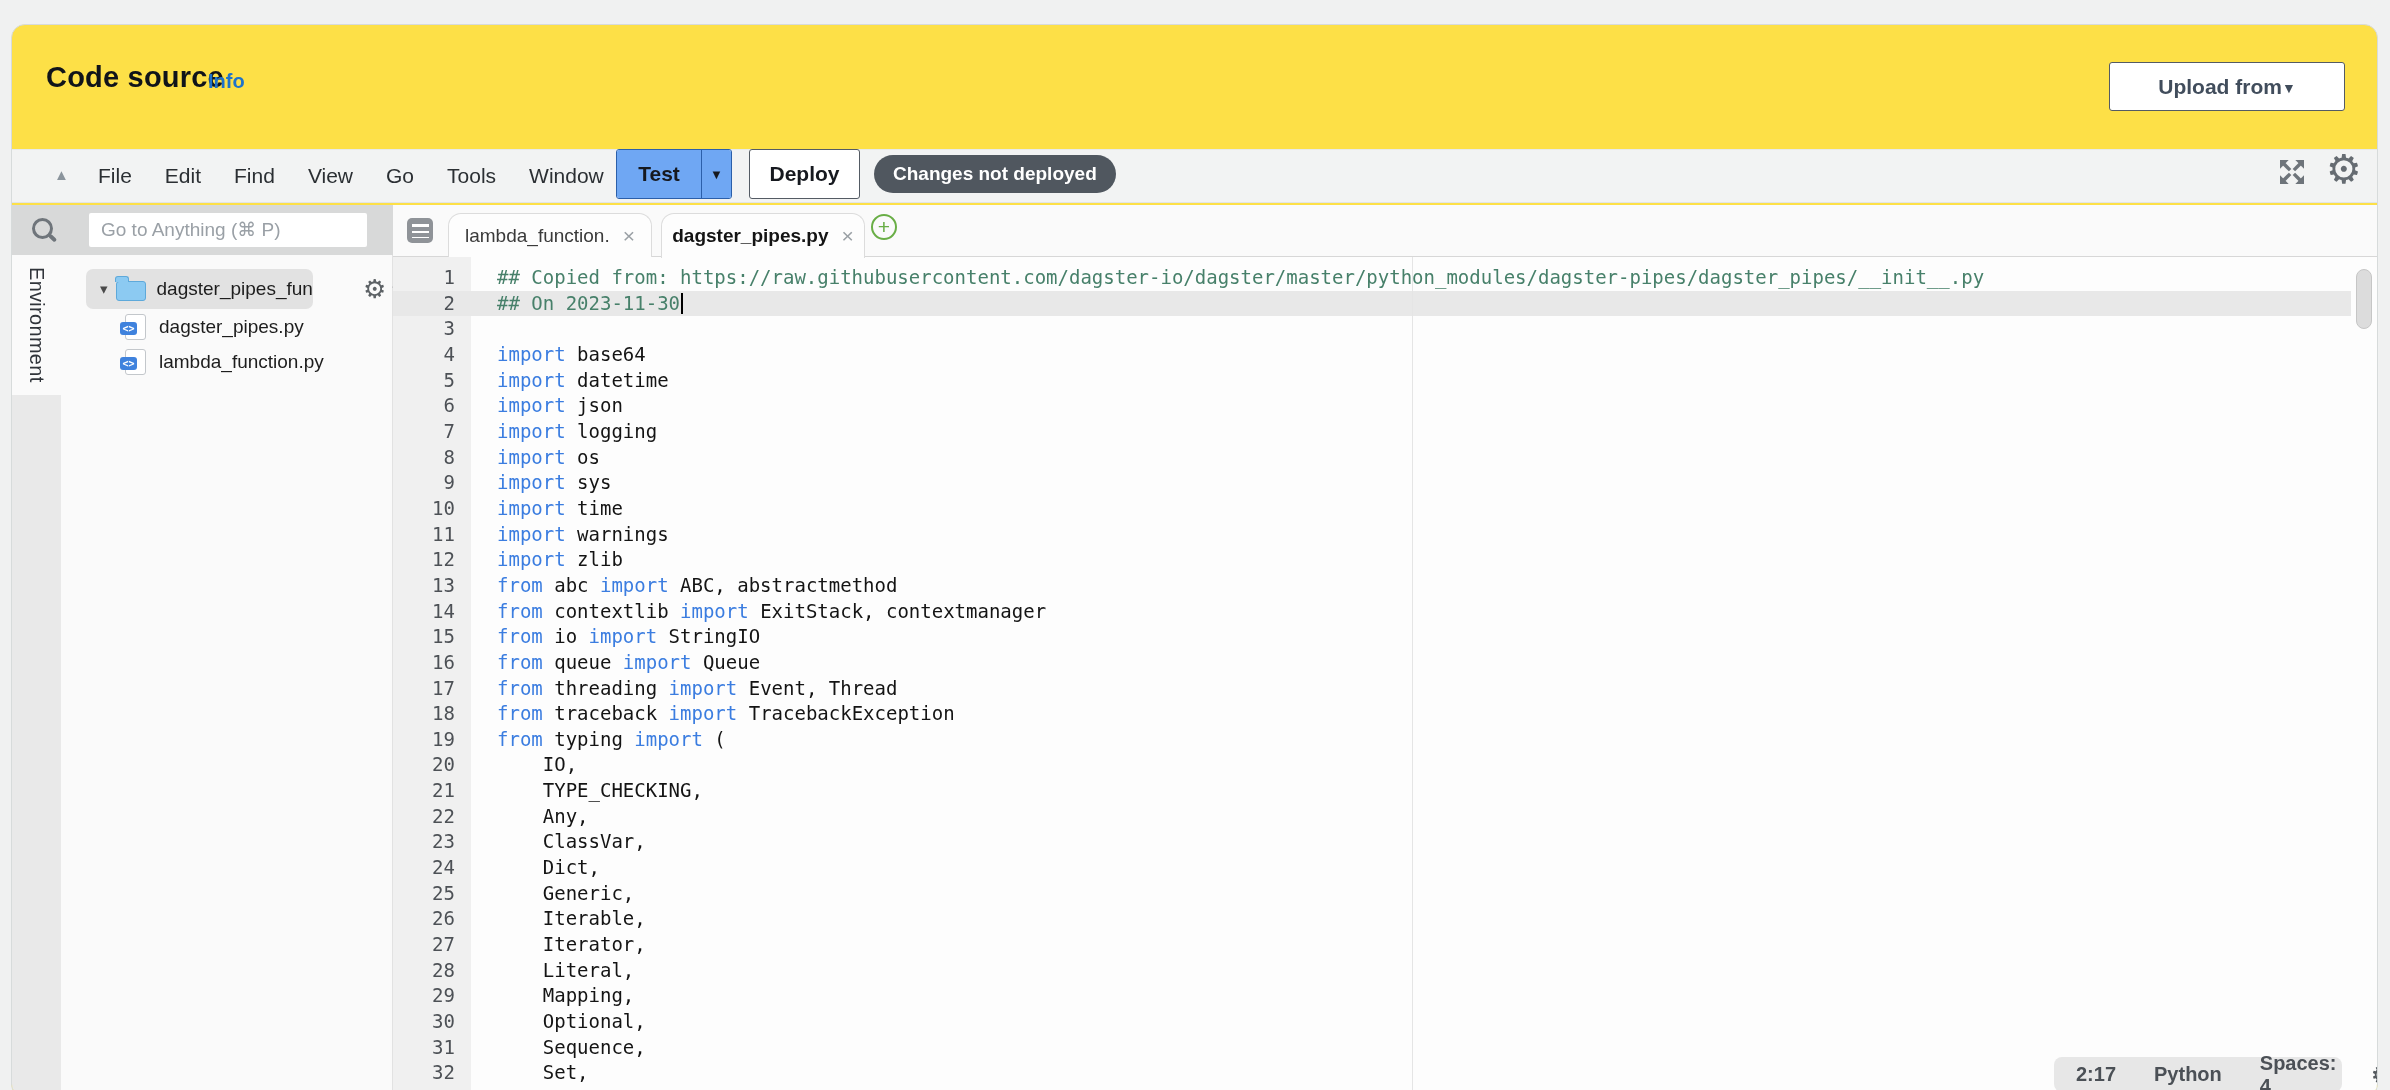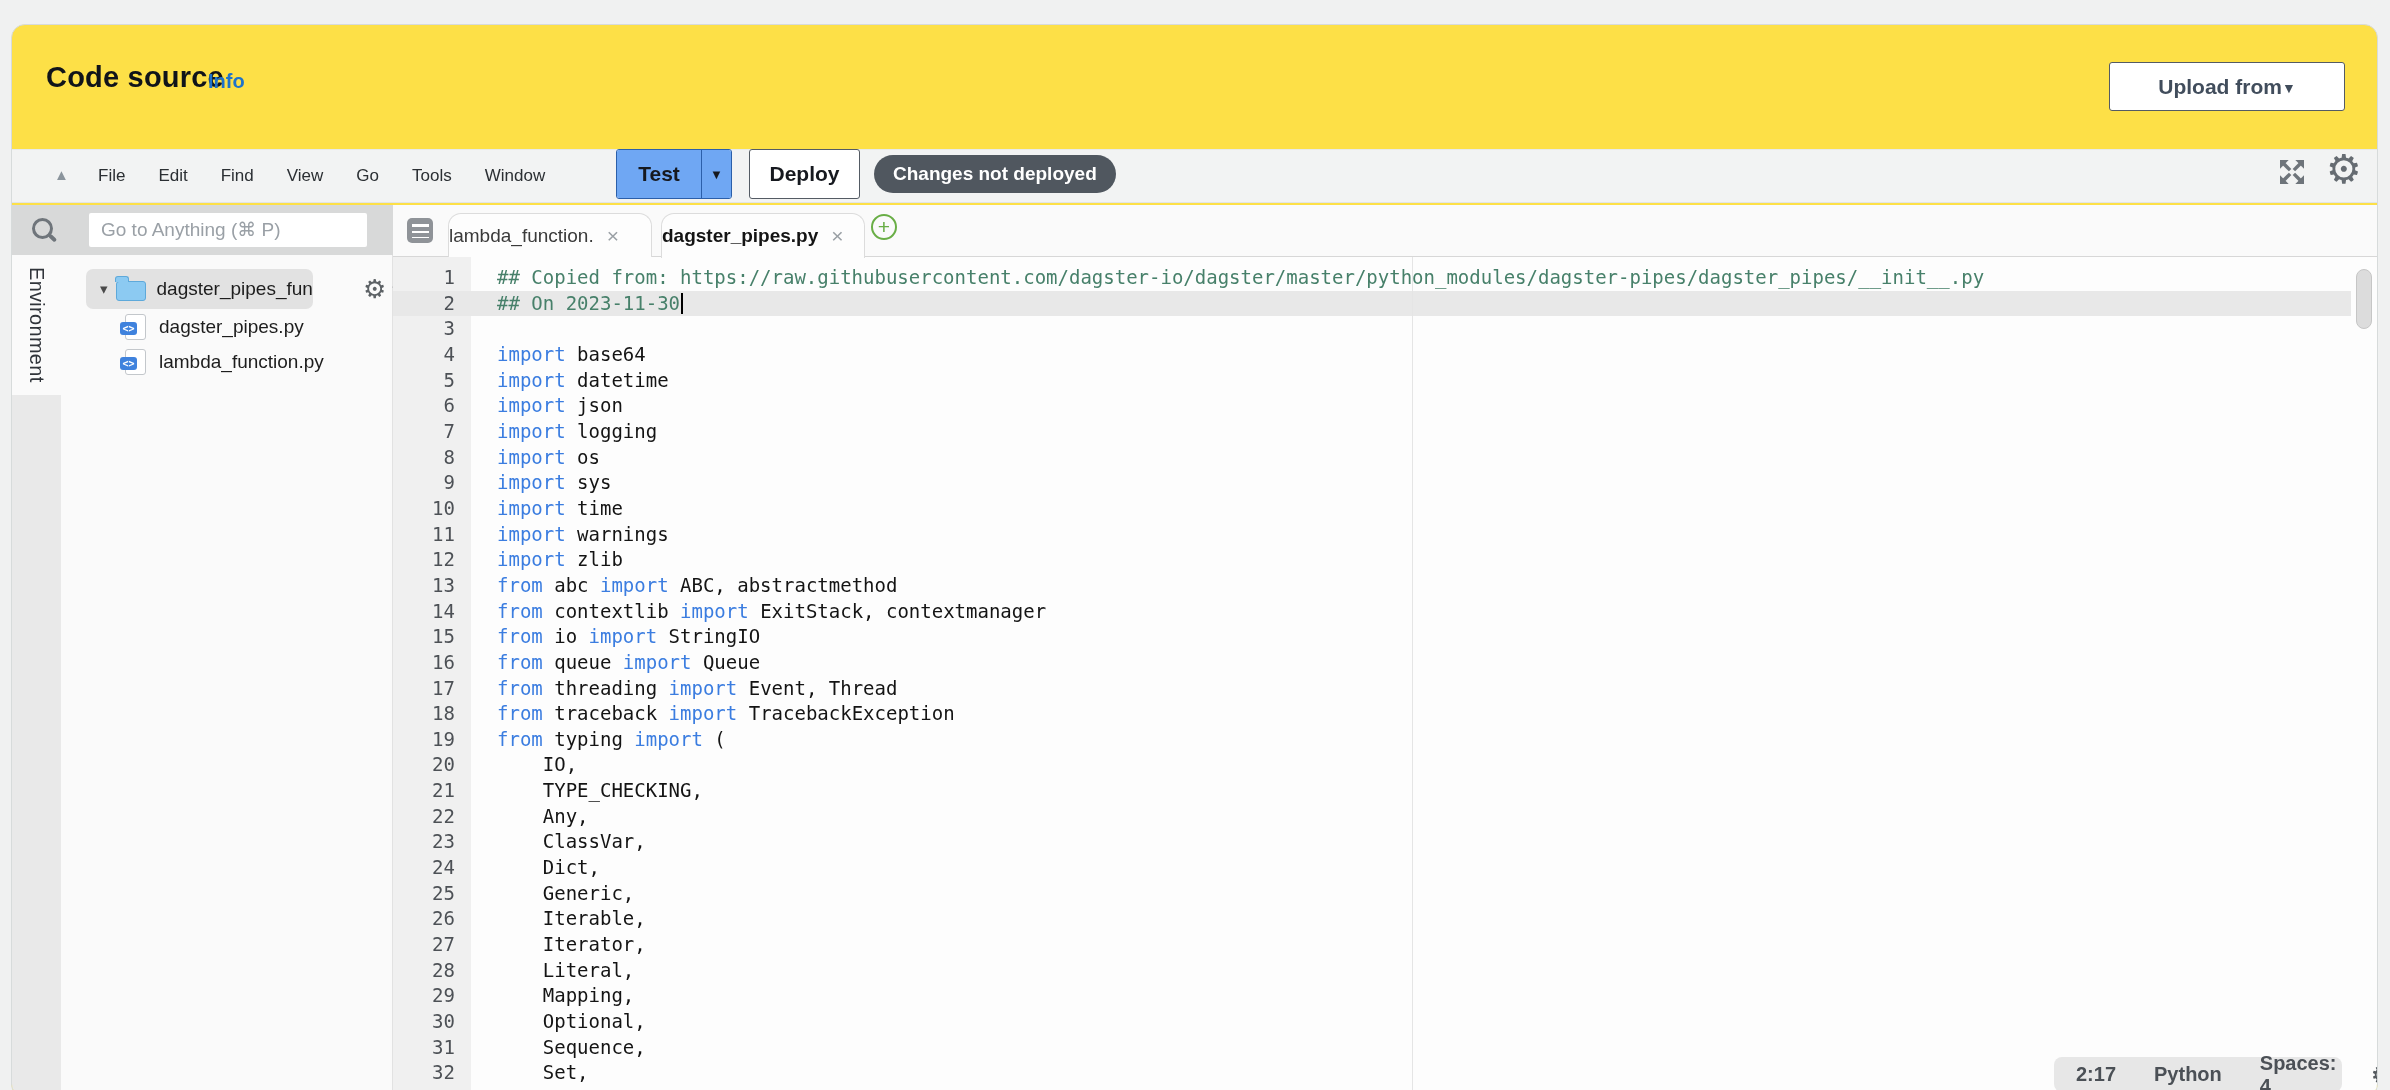--- a/index.html
+++ b/index.html
@@ -15,21 +15,21 @@
   .upload-btn { position:absolute; left:2097px; top:37px; width:236px; height:49px;
     background:#fff; border:1px solid #545b64; border-radius:3px; display:flex; align-items:center;
     justify-content:center; font-size:21px; font-weight:700; color:#414d5c; cursor:pointer; }
   .upload-btn .dd { font-size:14px; margin-top:2px; }
 
   
   .menubar { position:absolute; left:0; top:124px; width:100%; height:54px; background:#f2f3f3;
     border-top:1px solid #e7eaea; border-bottom:1px solid #e2e5e5; }
   .collapse-tri { position:absolute; left:42px; top:16px; font-size:15px; color:#8b949c; cursor:pointer; }
   .menu-items { position:absolute; left:86px; top:0; height:100%; display:flex; align-items:center; gap:33px; }
-  .menu-item { font-size:17px; color:#2b2f33; cursor:pointer; }
+  .menu-item { font-size:21px; color:#2b2f33; cursor:pointer; }
   .test-btn { position:absolute; left:604px; top:-4px; height:50px; display:flex;
     border:1px solid #2b5faa; border-radius:3px; overflow:hidden; cursor:pointer; }
   .test-main { width:84px; background:var(--test,#6fa7f3); display:flex; align-items:center; justify-content:center;
     font-size:21px; font-weight:700; color:#16191f; }
   .test-arrow { width:30px; background:var(--test,#6fa7f3); border-left:1px solid #2b5faa;
     display:flex; align-items:center; justify-content:center; font-size:13px; color:#16191f; }
   .menu-row-anchor { position:absolute; left:0; top:128px; width:100%; height:0; }
   .deploy-btn { position:absolute; left:737px; top:-4px; width:111px; height:50px; background:#fff;
     border:1px solid #545b64; border-radius:3px; display:flex; align-items:center; justify-content:center;
     font-size:21px; font-weight:700; color:#16191f; cursor:pointer; }
@@ -81,21 +81,21 @@
   
   .tabstrip { position:absolute; left:381px; top:180px; right:0; height:52px; background:#fafafa;
     border-bottom:1px solid #d7d7d7; }
   .list-ic { position:absolute; left:14px; top:13px; width:26px; height:25px; background:#8f9398;
     border-radius:5px; cursor:pointer; }
   .list-ic::before { content:''; position:absolute; left:5px; right:4px; top:6px; height:14px;
     background:repeating-linear-gradient(#fff 0 2.5px, #8f9398 2.5px 6.5px); }
   .tabs { position:absolute; left:55px; top:8px; height:45px; display:flex; gap:9px; }
   .tab { height:45px; width:204px; margin-bottom:-1px; background:#fdfdfd; border:1px solid #dcdcdc;
     border-bottom:none; border-radius:13px 13px 0 0; display:flex; align-items:center;
-    gap:13px; cursor:pointer; }
+    justify-content:center; gap:13px; cursor:pointer; }
   .tab.active { background:#fdfdfd; z-index:2; }
   .tab-label { font-size:19px; color:#3a3a3a; white-space:nowrap; }
   .tab.active .tab-label { font-weight:700; color:#141414; }
   .tab-close { font-size:21px; color:#9aa0a5; cursor:pointer; line-height:20px; }
   .plus-btn { position:absolute; left:478px; top:9px; width:26px; height:26px; border:2px solid var(--plus,#69ae46);
     border-radius:50%; color:var(--plus,#69ae46); font-size:21px; line-height:22px; text-align:center; cursor:pointer; }
 
   
   .editor { position:absolute; left:381px; top:232px; right:0; bottom:0; background:#fdfdfd; overflow:hidden; }
   .gutter-col { position:absolute; left:0; top:0; bottom:0; width:78px; background:#f0f0f0; }

